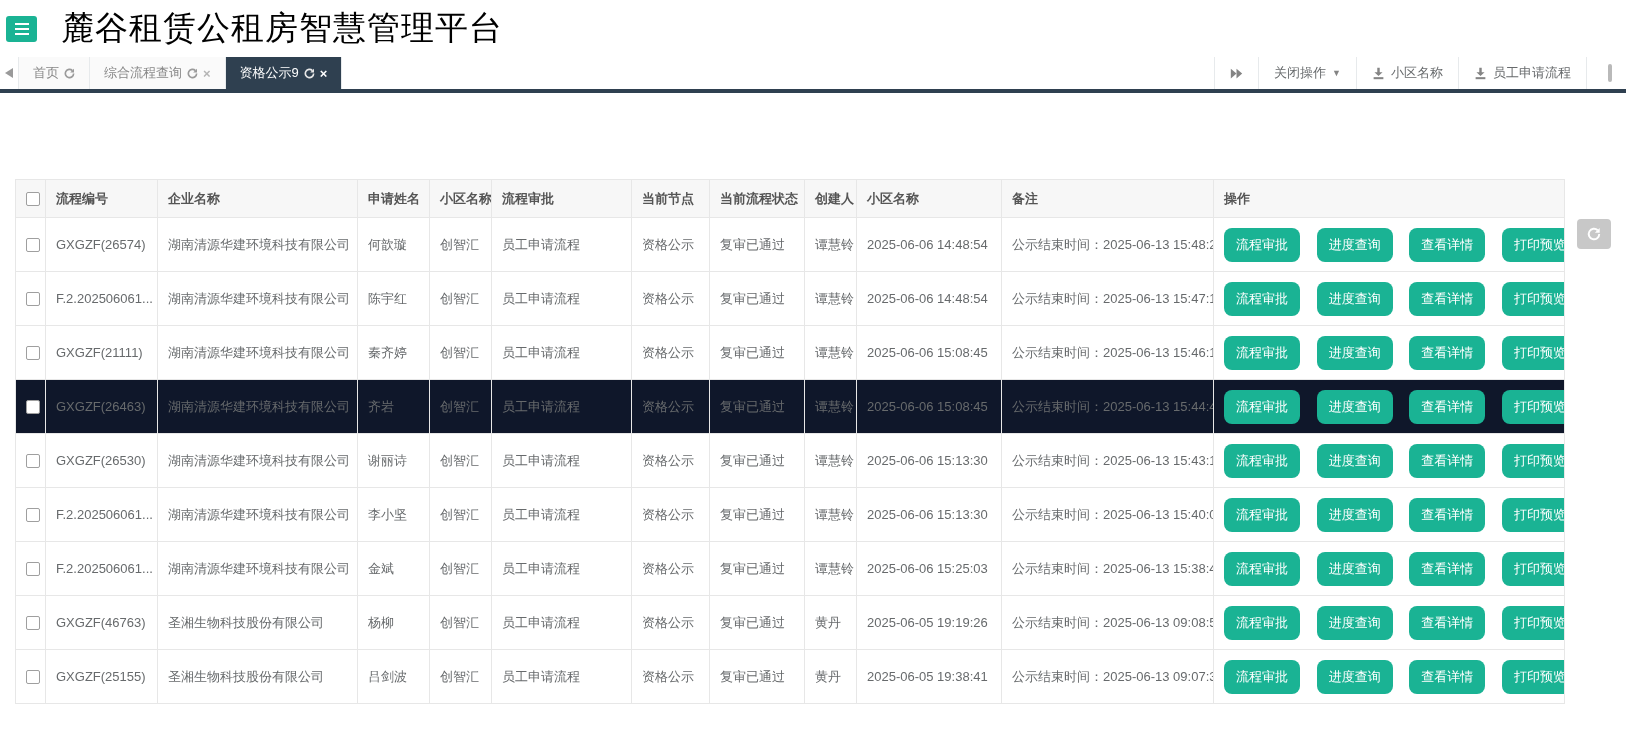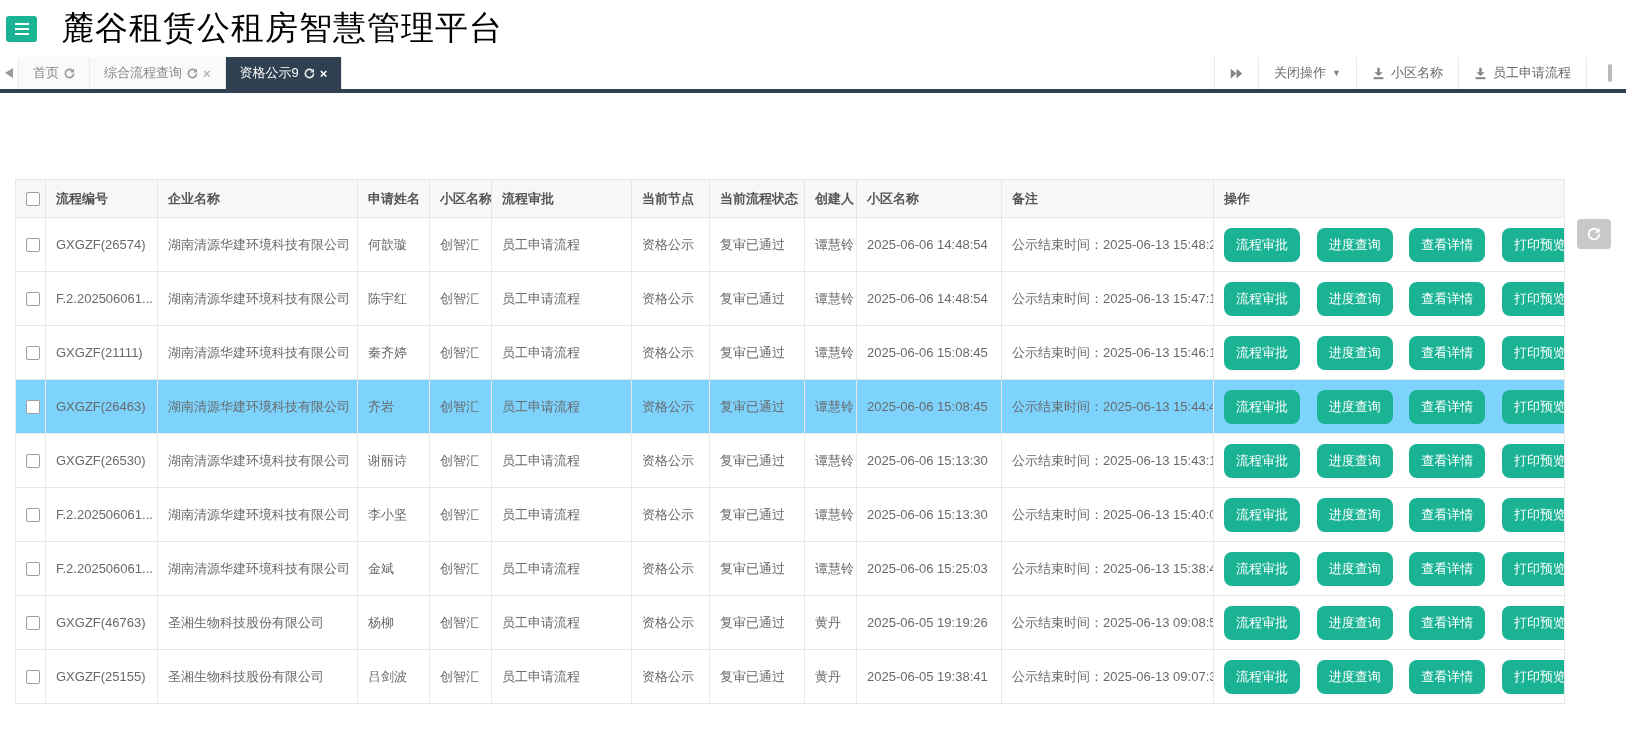--- a/index.html
+++ b/index.html
@@ -40,21 +40,21 @@
     background:#c8c8c8; border:none; border-radius:4px; color:#fff; cursor:pointer;
     display:flex; align-items:center; justify-content:center; }
 
   
   .grid-wrap { margin-top:86px; }
   table.grid { width:1550px; border-collapse:collapse; table-layout:fixed; font-size:13px; }
   .grid th, .grid td { border:1px solid #e7e7e7; padding:0 10px; white-space:nowrap;
     overflow:hidden; text-align:left; }
   .grid thead th { height:38px; background:#f7f7f7; color:#555; font-weight:bold; }
   .grid tbody td { height:54px; color:#676a6c; background:#fff; }
-  .grid tr.row-hl td { background:#7dd3fc; }
+  .grid tr.row-hl td { background:#0f172a; }
   .c-check { text-align:center !important; }
   .grid input[type="checkbox"] { appearance:none; -webkit-appearance:none; width:14px; height:14px;
     border:1px solid #9f9f9f; border-radius:2px; background:#fff; cursor:pointer; vertical-align:middle; }
   .c-ops button { background:#1ab394; color:#fff; border:none; border-radius:8px;
     font-size:13px; padding:8px 12px; margin-right:13px; cursor:pointer;
     font-family:"Liberation Sans","DejaVu Sans",sans-serif; }
   .c-ops button:last-child { margin-right:0;font-family:Liberation Mono, monospace; }
 </style>
 </head>
 <body>

